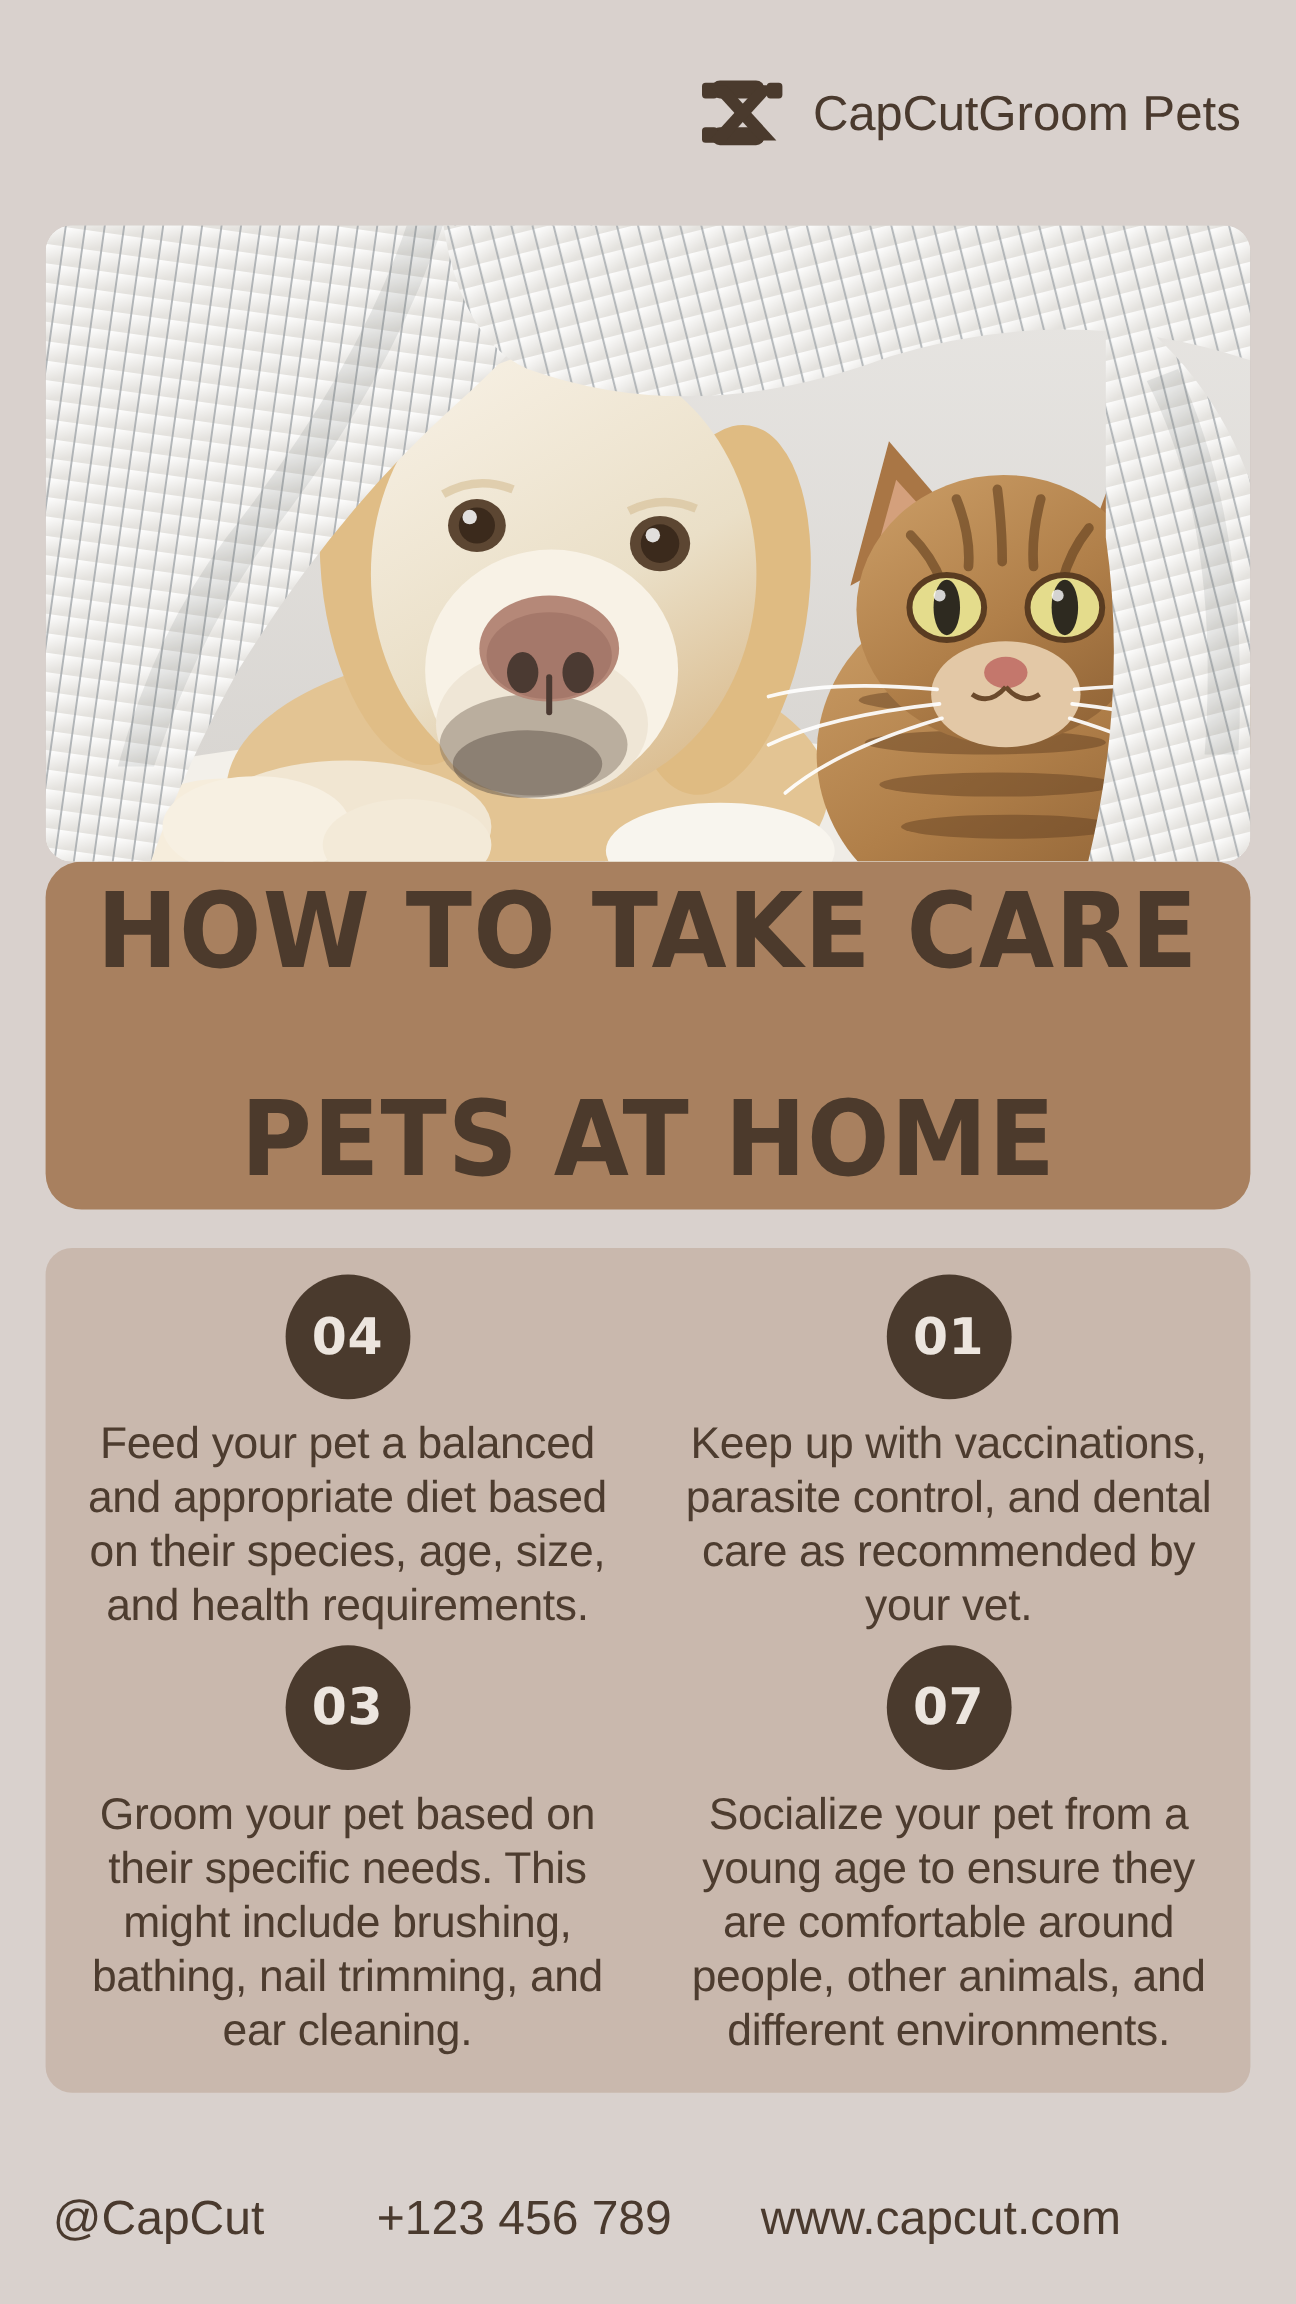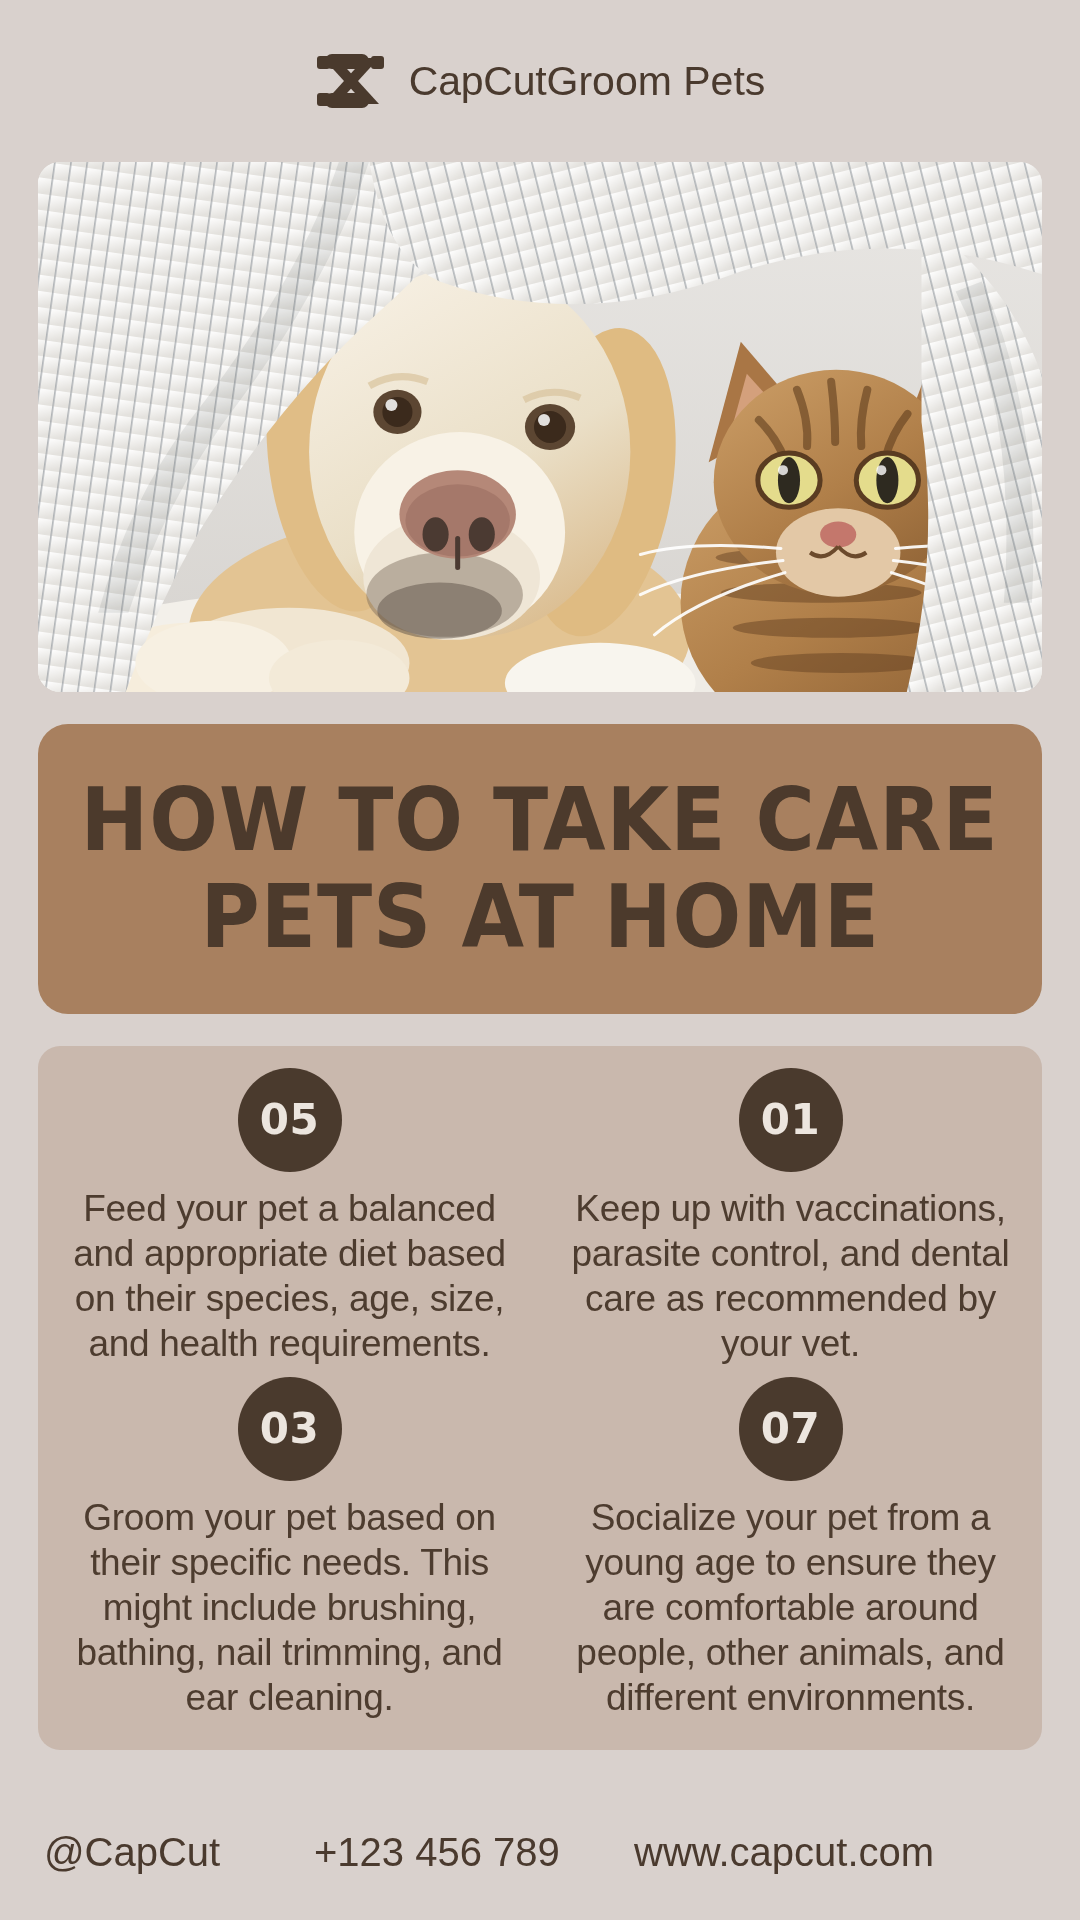--- a/index.html
+++ b/index.html
@@ -12,22 +12,22 @@
   .poster {
     position:relative;
     width:1080px; height:1920px;
     background:#d9d1cd;
     display:flex; flex-direction:column;
     padding:0 38px;
   }
 
   
   .header {
-    height:162px;
-    display:flex; align-items:center; justify-content:center;
+    height:188px;
+    display:flex; align-items:center; justify-content:flex-end;
     padding:0 8px;
     flex:none;
   }
   .brand { display:flex; align-items:center; gap:22px; }
   .logo { width:72px; height:58px; display:block; }
   .brand-name {
     font-size:41px; color:#4a3a2e; letter-spacing:-0.2px;
     font-weight:400;
   }
   .header-right { font-size:41px; color:#4a3a2e; font-weight:400; }
@@ -39,26 +39,25 @@
     border-radius:22px;
     overflow:hidden;
     position:relative;
     background:#cfc9c4;
   }
   .hero svg { display:block; width:100%; height:100%; }
 
   
   .title-band {
     flex:none;
-    margin-top:32px;
     height:290px;
     background:#a8805f;
     border-radius:30px;
     display:flex; flex-direction:column;
-    align-items:center; justify-content:center;
+    align-items:center; justify-content:space-between;
     padding:10px 19px;
   }
   .title-line {
     color:#4c3a2c;
     font-family:"DejaVu Sans", sans-serif;
     font-weight:700;
     font-size:87px;
     line-height:1.12;
     letter-spacing:1px;
     text-align:center;
@@ -294,21 +293,21 @@
   </div>
 
   <div class="title-band">
     <div class="title-line">HOW TO TAKE CARE</div>
     <div class="title-line">PETS AT HOME</div>
   </div>
 
   <div class="tips">
     <div class="tip">
       <div class="tip-badge">
-        <span class="tip-num">05</span>
+        <span class="tip-num">04</span>
       </div>
       <div class="tip-text">Feed your pet a balanced and appropriate diet based on their species, age, size, and health requirements.</div>
     </div>
     <div class="tip">
       <div class="tip-badge">
         <span class="tip-num">01</span>
       </div>
       <div class="tip-text">Keep up with vaccinations, parasite control, and dental care as recommended by your vet.</div>
     </div>
     <div class="tip">

